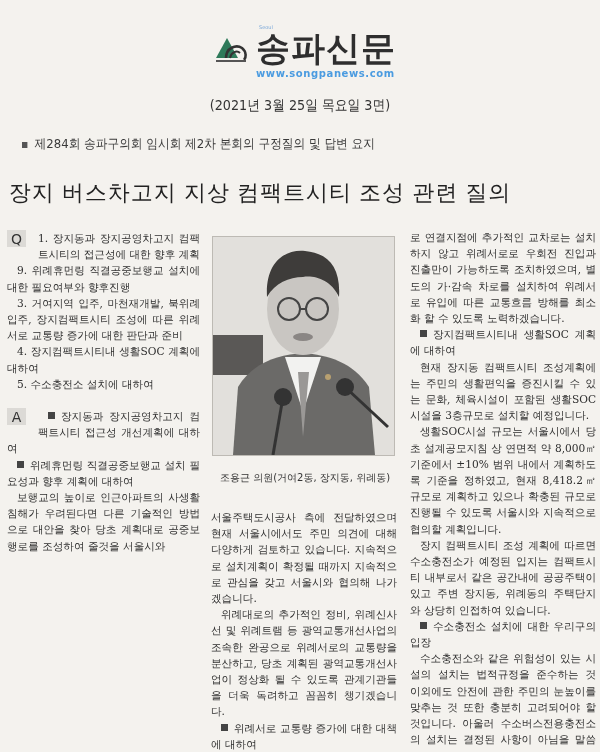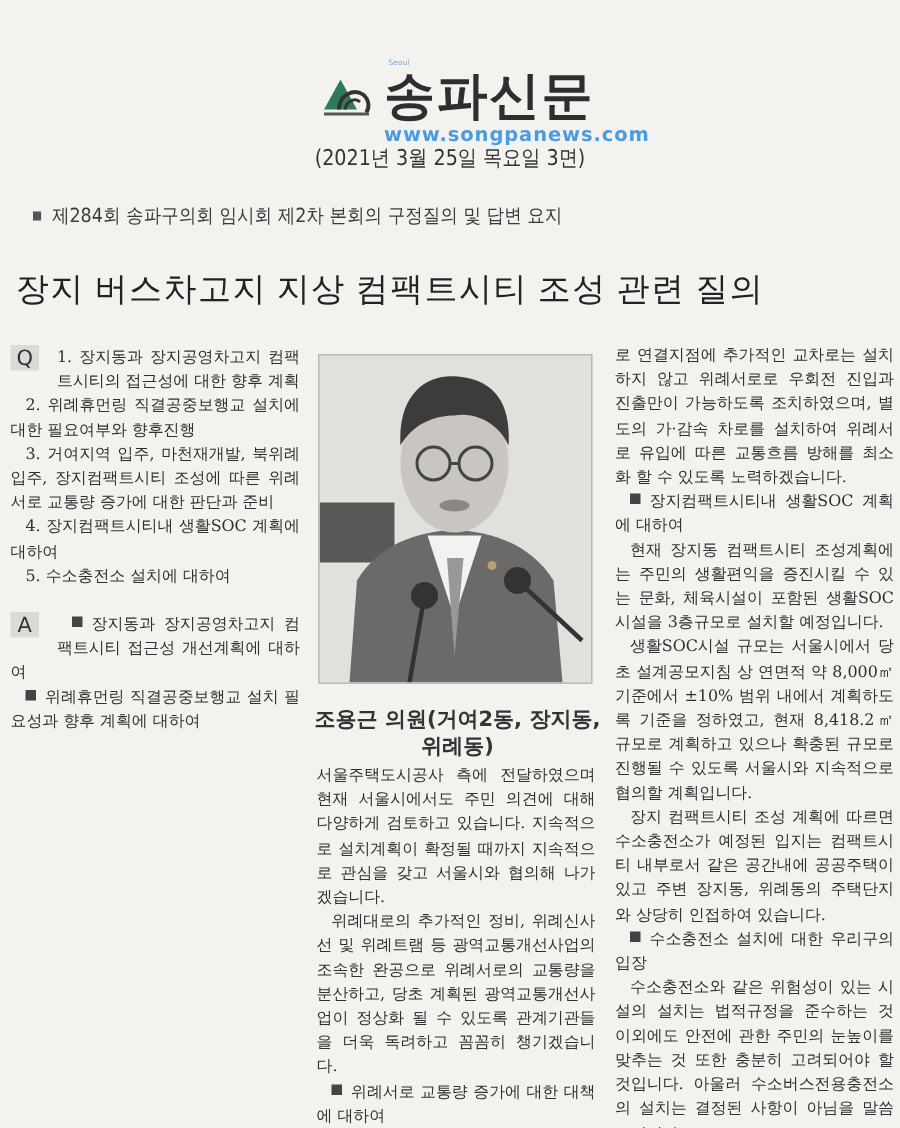--- a/index.html
+++ b/index.html
@@ -3,47 +3,47 @@
   <meta charset="utf-8">
   <style>
     html, body { margin: 0; padding: 0; }
     body {
       width: 600px; height: 752px; overflow: hidden;
       background: #f4f2ee;
       font-family: "DejaVu Serif", serif;
       color: #2b2b2b;
       position: relative;
     }
-    .masthead { position: absolute; left: 0; top: 24px; width: 556px; height: 50px; margin-top: 15px; }
+    .masthead { position: absolute; left: 0; top: 24px; width: 556px; height: 50px; }
     .logo-mark { position: absolute; left: 214px; top: 10px; width: 36px; height: 30px; }
     .logo-text {
       position: absolute; left: 256px; top: 2px;
       font-family: "DejaVu Sans", sans-serif; font-weight: bold;
       font-size: 34px; letter-spacing: 1px; color: #2e2e2e;
     }
     .logo-small { position: absolute; left: 259px; top: 0px; font-size: 5px; color: #7aa7d8; font-family: "DejaVu Sans", sans-serif; }
     .logo-url {
       position: absolute; left: 256px; top: 44px;
       font-family: "DejaVu Sans", sans-serif; font-weight: bold;
-      font-size: 13px; color: #4a9be0; letter-spacing: 0.6px;
+      font-size: 10px; color: #4a9be0; letter-spacing: 0.6px;
     }
     .dateline {
       position: absolute; left: 0; width: 600px; top: 96px; text-align: center;
       font-family: "DejaVu Sans", sans-serif; font-size: 14.5px; color: #333;
       transform: scaleX(0.88);
     }
     .subhead {
       position: absolute; left: 22px; top: 135px;
       font-family: "DejaVu Sans", sans-serif; font-size: 13px; color: #3a3a3a;
       white-space: nowrap; transform-origin: left center; transform: scaleX(0.9);
     }
     .subhead .bullet { display: inline-block; width: 6px; height: 6px; background: #555; margin-right: 8px; vertical-align: middle; }
     .headline {
       position: absolute; left: 0; width: 520px; top: 178px; text-align: center;
-      font-family: Liberation Serif, serif; font-size: 22px; color: #222; letter-spacing: 1px;
+      font-family: Liberation Sans, sans-serif; font-size: 22px; color: #222; letter-spacing: 1px;
     }
     .col { position: absolute; font-size: 10.6px; line-height: 16.2px; color: #2f2f2f; text-align: justify; }
     .col p { margin: 0; }
     .col .indent { text-indent: 10px; }
     .col1 { left: 7px; top: 230px; width: 193px; }
     .col2 { left: 211px; top: 509px; width: 186px; }
     .col3 { left: 410px; top: 229px; width: 186px; }
     .qa-badge {
       display: inline-block; width: 19px; height: 17px; background: #dcdad6;
       font-family: "DejaVu Sans", sans-serif; font-size: 14px; text-align: center; line-height: 18px;
@@ -51,21 +51,21 @@
     }
     .q-block { margin-bottom: 16px; }
     .a-title { font-family: "DejaVu Sans", sans-serif; font-size: 10.5px; }
     .sq { display: inline-block; width: 7px; height: 7px; background: #444; margin-right: 6px; vertical-align: 1px; }
     .photo {
       position: absolute; left: 212px; top: 236px; width: 181px; height: 218px;
       border: 1px solid #bdbab4; background: #d8d6d2; overflow: hidden;
     }
     .caption {
       position: absolute; left: 205px; width: 200px; top: 471px; text-align: center;
-      font-family: "DejaVu Sans", sans-serif; font-size: 14px; color: #333; font-weight: bold;
+      font-family: "DejaVu Sans", sans-serif; font-size: 10px; color: #333;
     }
   </style>
 </head>
 <body>
 
 <div class="masthead">
   <svg class="logo-mark" viewBox="0 0 36 30">
     <polygon points="2,24 13,4 24,24" fill="#2f7a5a"></polygon>
     <path d="M12,24 C12,14 22,10 28,14 C33,18 32,24 30,26" fill="none" stroke="#333" stroke-width="2.6"></path>
     <path d="M16,24 C17,18 23,16 26,19" fill="none" stroke="#333" stroke-width="2"></path>
@@ -81,29 +81,30 @@
 <div class="subhead">
   <span class="bullet"></span><span>제284회 송파구의회 임시회 제2차 본회의 구정질의 및 답변 요지</span>
 </div>
 
 <div class="headline">장지 버스차고지 지상 컴팩트시티 조성 관련 질의</div>
 
 <div class="col col1">
   <div class="q-block">
     <span class="qa-badge">Q</span>
     <p>1. 장지동과 장지공영차고지 컴팩트시티의 접근성에 대한 향후 계획</p>
-    <p class="indent">2. 위례휴먼링 직결공중보행교 설치에 대한 필요여부와 향후진행</p>
+    <p class="indent">9. 위례휴먼링 직결공중보행교 설치에 대한 필요여부와 향후진행</p>
     <p class="indent">3. 거여지역 입주, 마천재개발, 북위례 입주, 장지컴팩트시티 조성에 따른 위례서로 교통량 증가에 대한 판단과 준비</p>
     <p class="indent">4. 장지컴팩트시티내 생활SOC 계획에 대하여</p>
     <p class="indent">5. 수소충전소 설치에 대하여</p>
   </div>
   <div>
     <span class="qa-badge">A</span>
     <p class="indent"><span class="sq"></span><span>장지동과 장지공영차고지 컴팩트시티 접근성 개선계획에 대하여</span></p>
     <p class="indent"><span class="sq"></span><span>위례휴먼링 직결공중보행교 설치 필요성과 향후 계획에 대하여</span></p>
+    <p class="indent">보행교의 높이로 인근아파트의 사생활침해가 우려된다면 다른 기술적인 방법으로 대안을 찾아 당초 계획대로 공중보행로를 조성하여 줄것을 서울시와</p>
   </div>
 </div>
 
 <div class="photo">
   <svg width="181" height="218" viewBox="0 0 181 218">
     <rect width="181" height="218" fill="#e2e0dc"></rect>
     <rect x="0" y="98" width="50" height="40" fill="#5a5856"></rect>
     <path d="M20,218 L25,150 C40,125 65,118 90,116 C115,118 140,125 156,150 L162,218 Z" fill="#6b6a68"></path>
     <path d="M72,120 L90,175 L108,120 Z" fill="#f2f2f0"></path>
     <path d="M85,135 L90,200 L96,135 Z" fill="#9a9896"></path>

